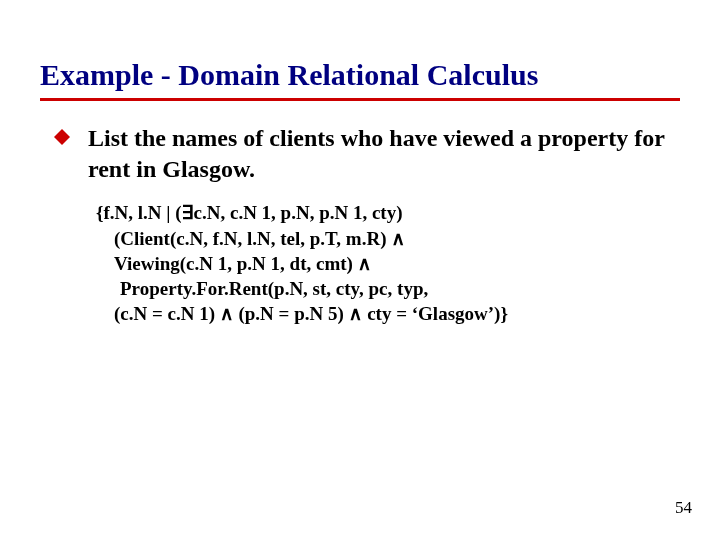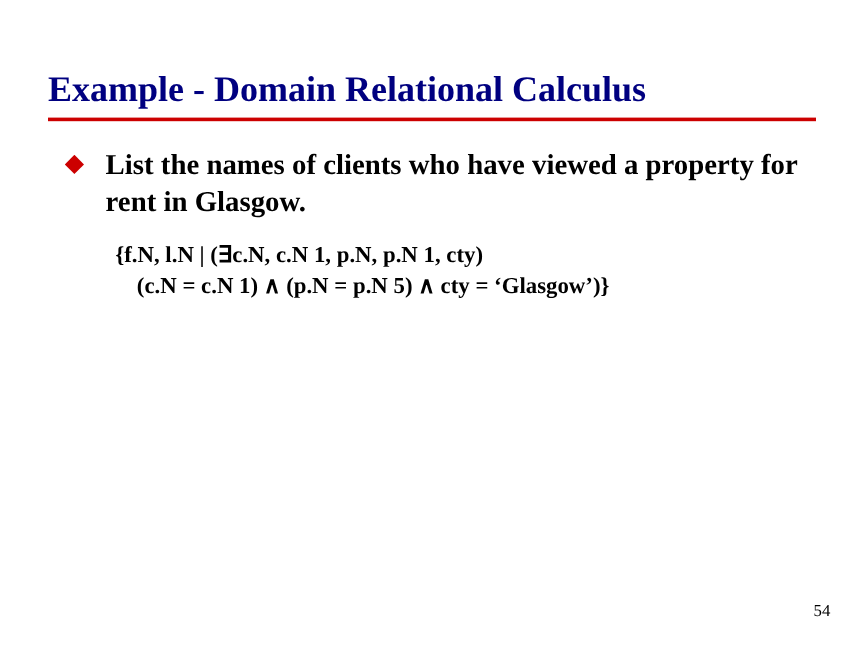--- a/index.html
+++ b/index.html
@@ -58,21 +58,21 @@
   .fl1 { }
   .fl2 { padding-left: 18px; }
   .fl3 { padding-left: 18px; }
   .fl4 { padding-left: 24px; }
   .fl5 { padding-left: 160px; }
   .fl6 { padding-left: 18px; }
   .page-num {
     position: absolute;
     right: 28px;
     bottom: 22px;
-    font-size: 14px;
+    font-size: 17px;
     color: #000;
   }
 </style>
 </head>
 <body>
 
 <div class="slide">
 
   <h1 class="title">Example - Domain Relational Calculus</h1>
   <hr class="rule">
@@ -83,20 +83,23 @@
       <span class="bullet-icon">
         <svg width="16" height="16" viewBox="0 0 16 16">
           <polygon points="8,0 16,8 8,16 0,8" fill="#cc0000"></polygon>
         </svg>
       </span>
       <span class="bullet-text">List the names of clients who have viewed a property for rent in Glasgow.</span>
     </div>
 
     <div class="formula">
       <div class="fl1">{f.N, l.N | (∃c.N, c.N 1, p.N, p.N 1, cty)</div>
+      <div class="fl2">(Client(c.N, f.N, l.N, tel, p.T, m.R) ∧</div>
+      <div class="fl3">Viewing(c.N 1, p.N 1, dt, cmt) ∧</div>
+      <div class="fl4">Property.For.Rent(p.N, st, cty, pc, typ,</div>
       <div class="fl6">(c.N = c.N 1) ∧ (p.N = p.N 5) ∧ cty = ‘Glasgow’)}</div>
     </div>
 
   </div>
 
   <div class="page-num">54</div>
 
 </div>
 
 </body></html>

